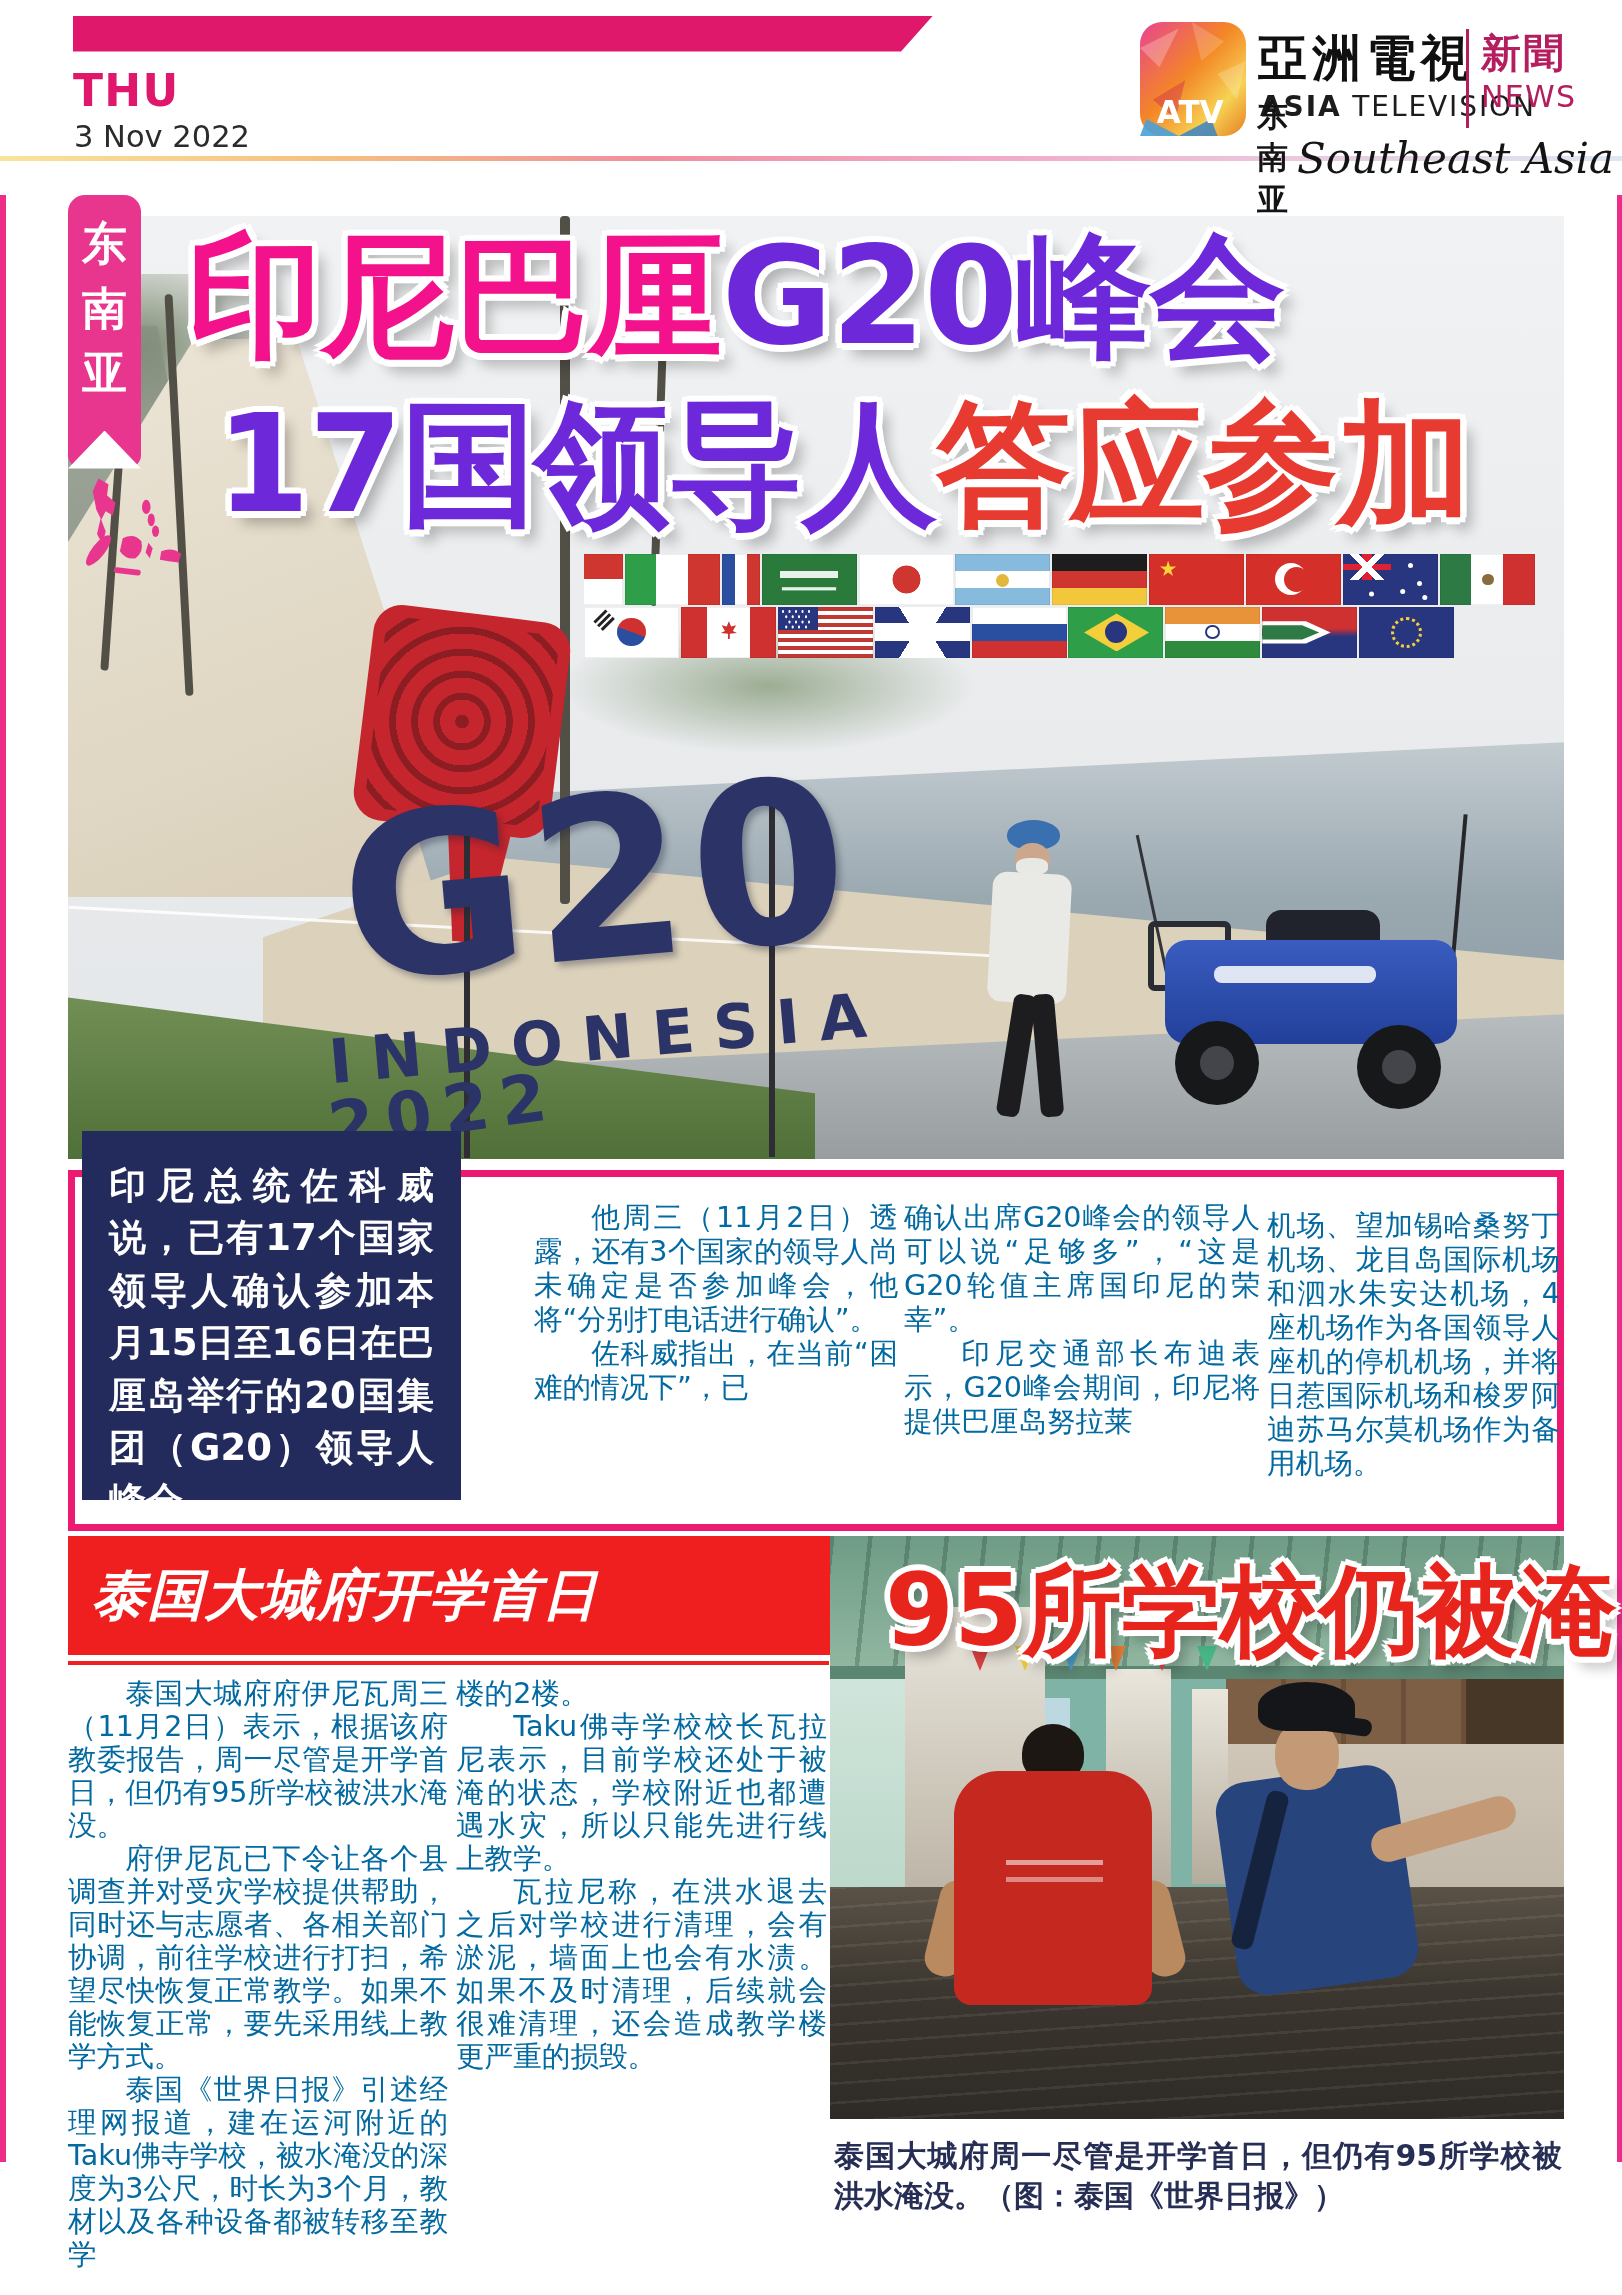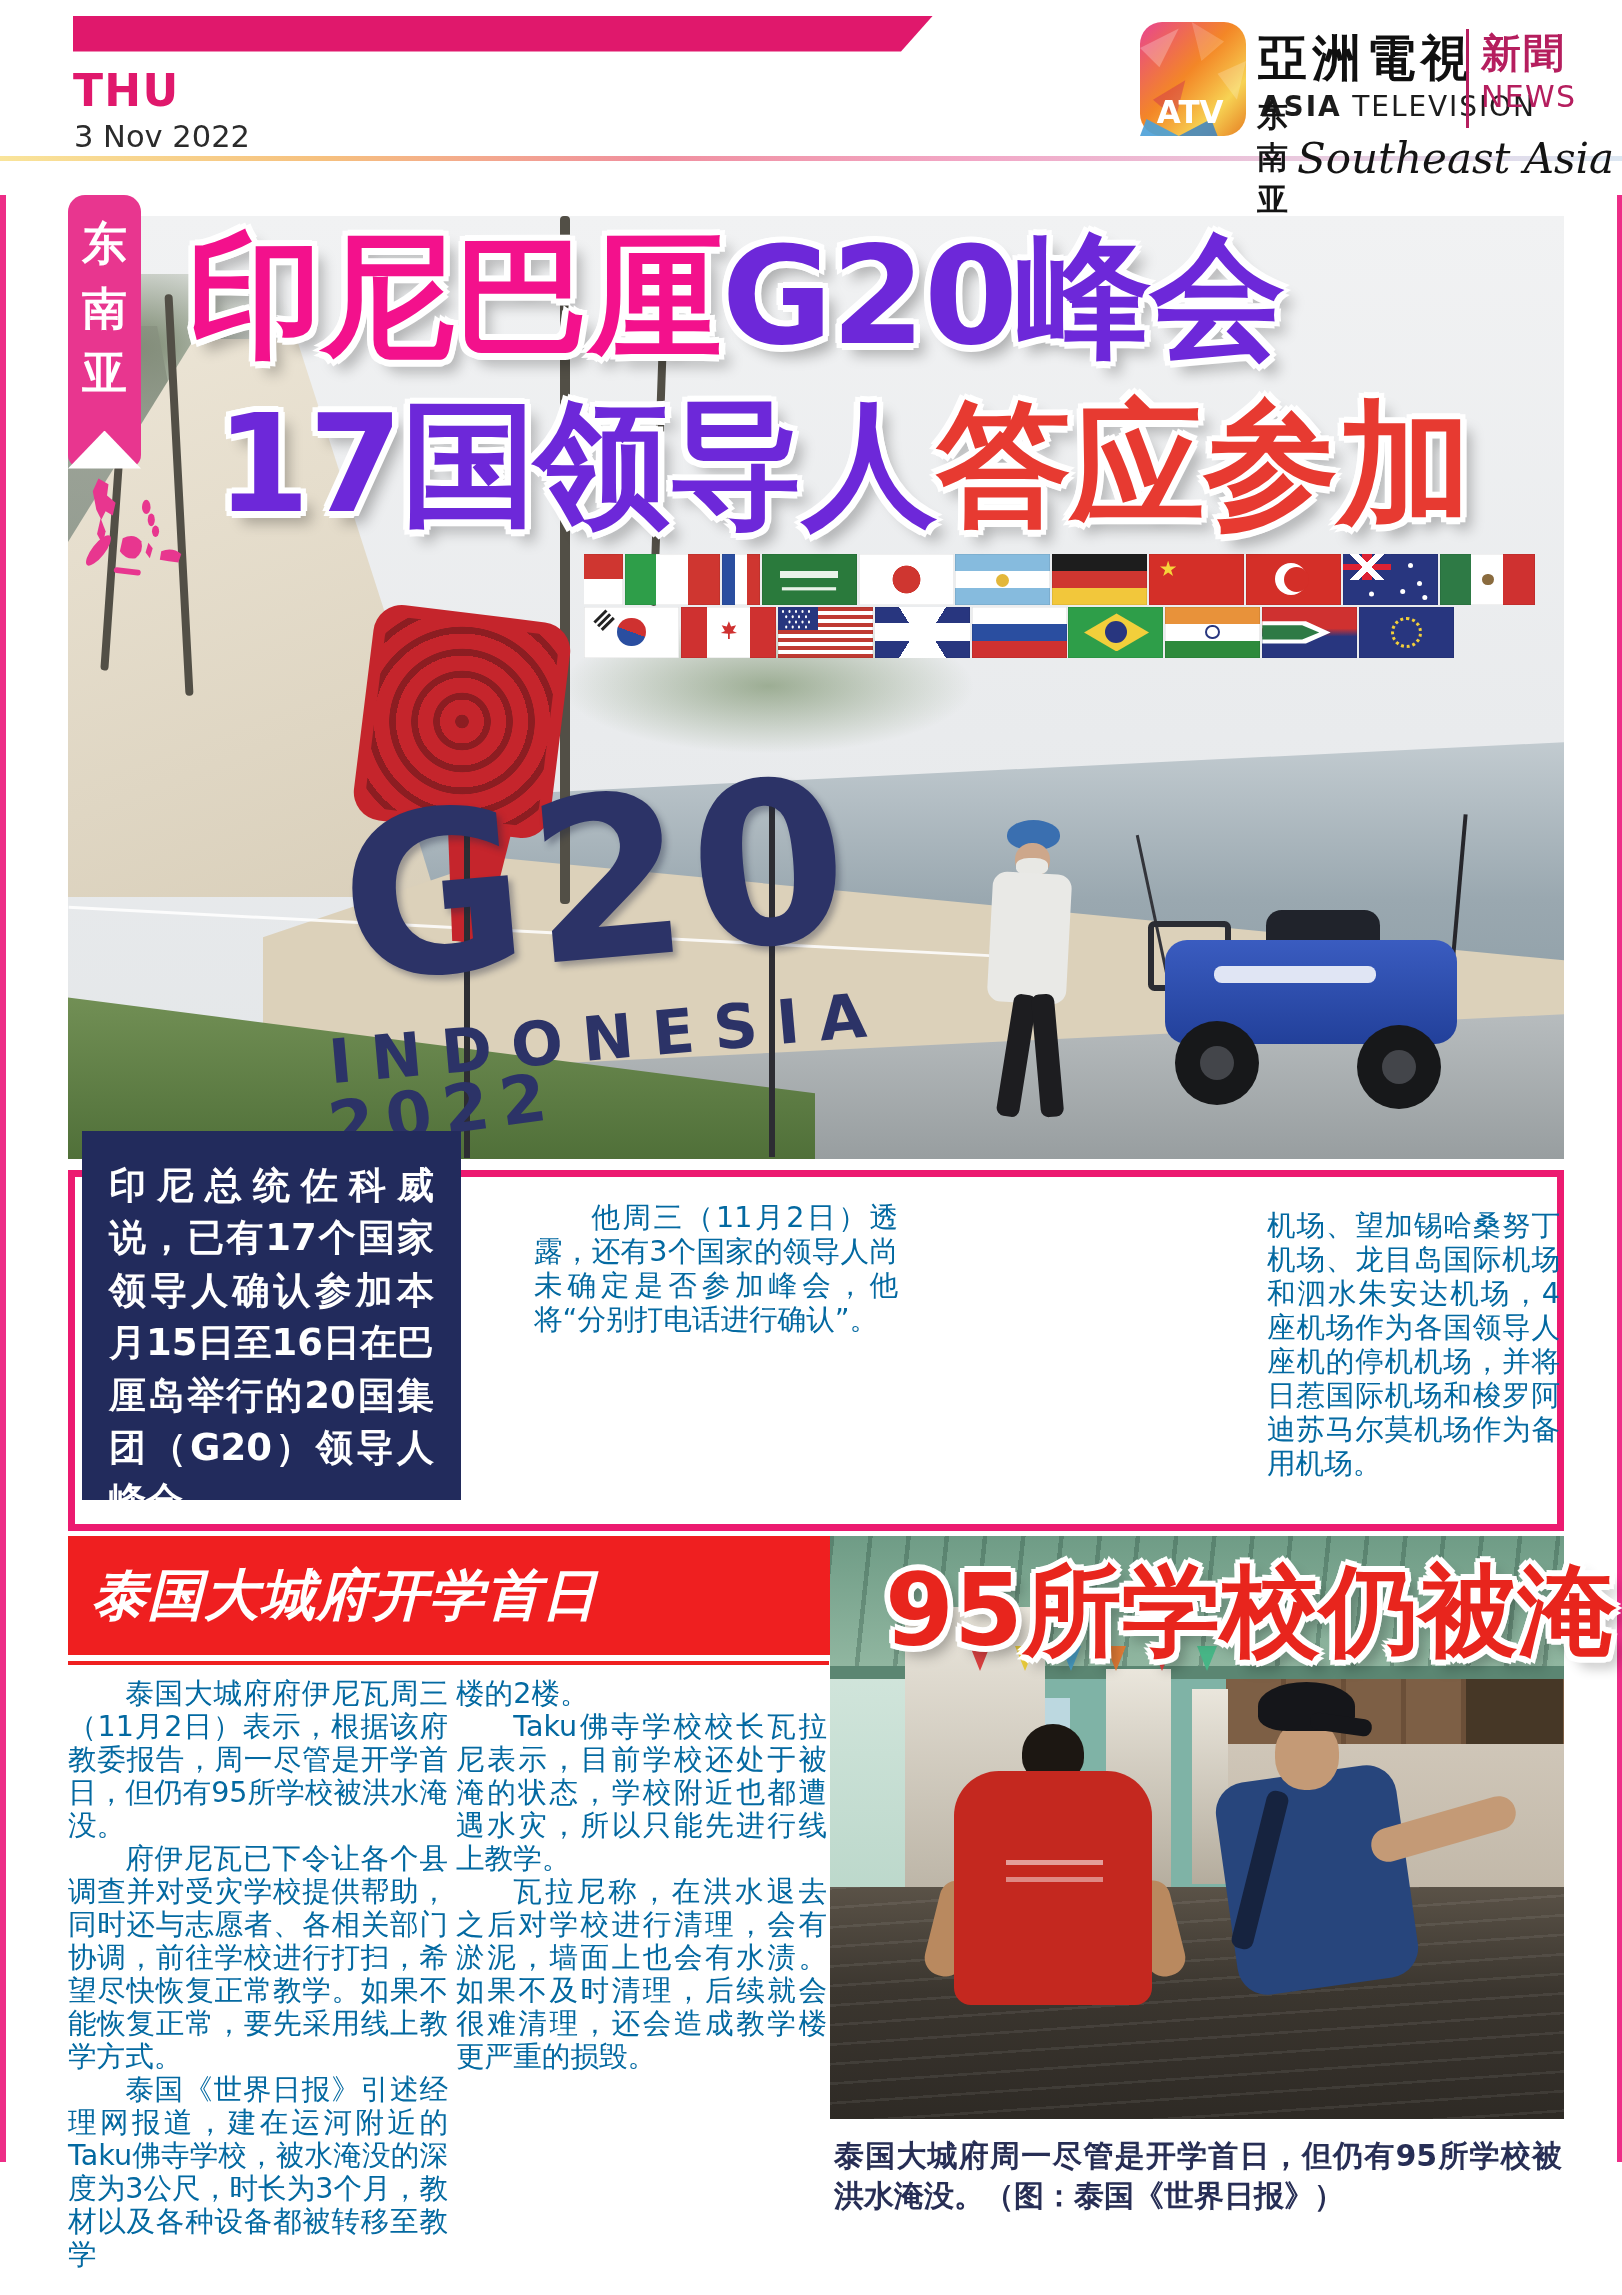--- a/index.html
+++ b/index.html
@@ -388,20 +388,25 @@
         <ellipse cx="108" cy="76" rx="5" ry="8"></ellipse>
         <path d="M116,104 Q132,98 144,108 L140,120 Q126,118 114,116 Z"></path>
       </g>
     </svg>
   </div>
 
   <div class="box1"></div>
   <div class="intro-box">印尼总统佐科威说，已有17个国家领导人确认参加本月15日至16日在巴厘岛举行的20国集团（G20）领导人峰会。</div>
   <div class="col col1-2">
       <p class="para">他周三（11月2日）透露，还有3个国家的领导人尚未确定是否参加峰会，他将“分别打电话进行确认”。</p>
+      <p class="para">佐科威指出，在当前“困难的情况下”，已</p>
+    </div>
+  <div class="col col1-3">
+      <p class="para noind">确认出席G20峰会的领导人可以说“足够多”，“这是G20轮值主席国印尼的荣幸”。</p>
+      <p class="para">印尼交通部长布迪表示，G20峰会期间，印尼将提供巴厘岛努拉莱</p>
     </div>
   <div class="col col1-4">
       <p class="para noind">机场、望加锡哈桑努丁机场、龙目岛国际机场和泗水朱安达机场，4座机场作为各国领导人座机的停机机场，并将日惹国际机场和梭罗阿迪苏马尔莫机场作为备用机场。</p>
     </div>
 
   <div class="banner2">
       <span>泰国大城府开学首日</span>
     </div>
   <div class="banner2-rule"></div>
 

